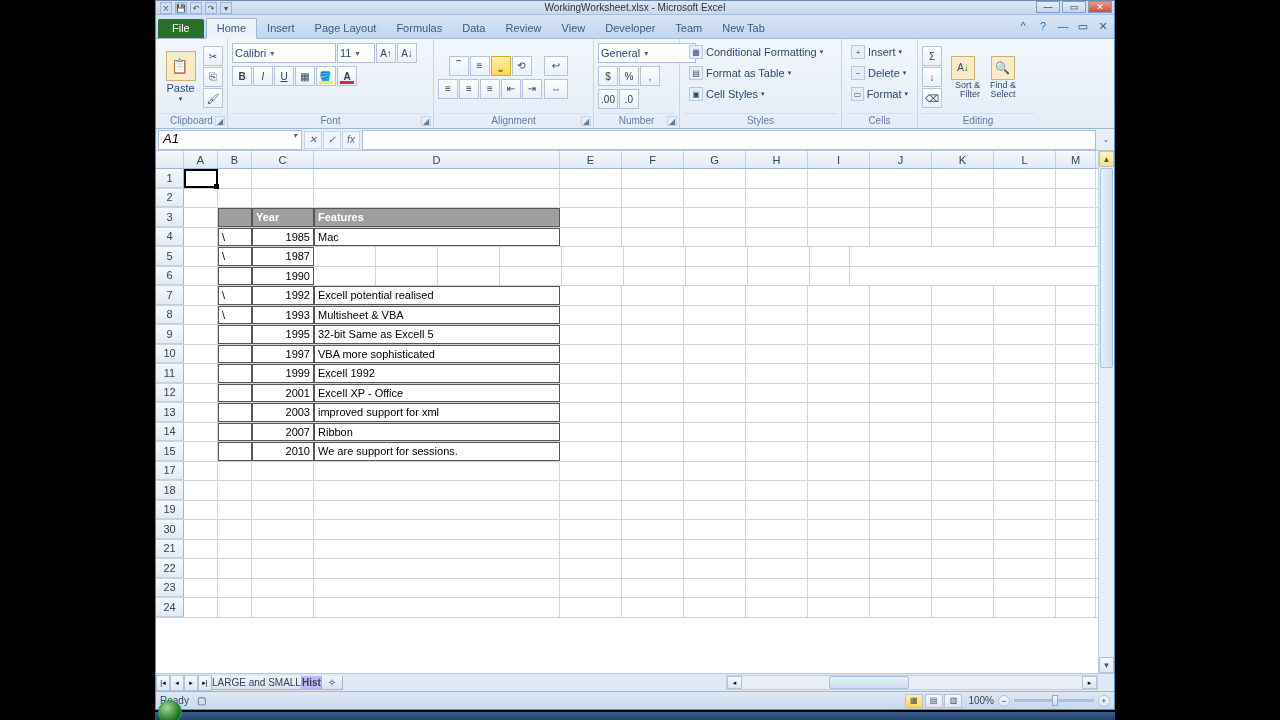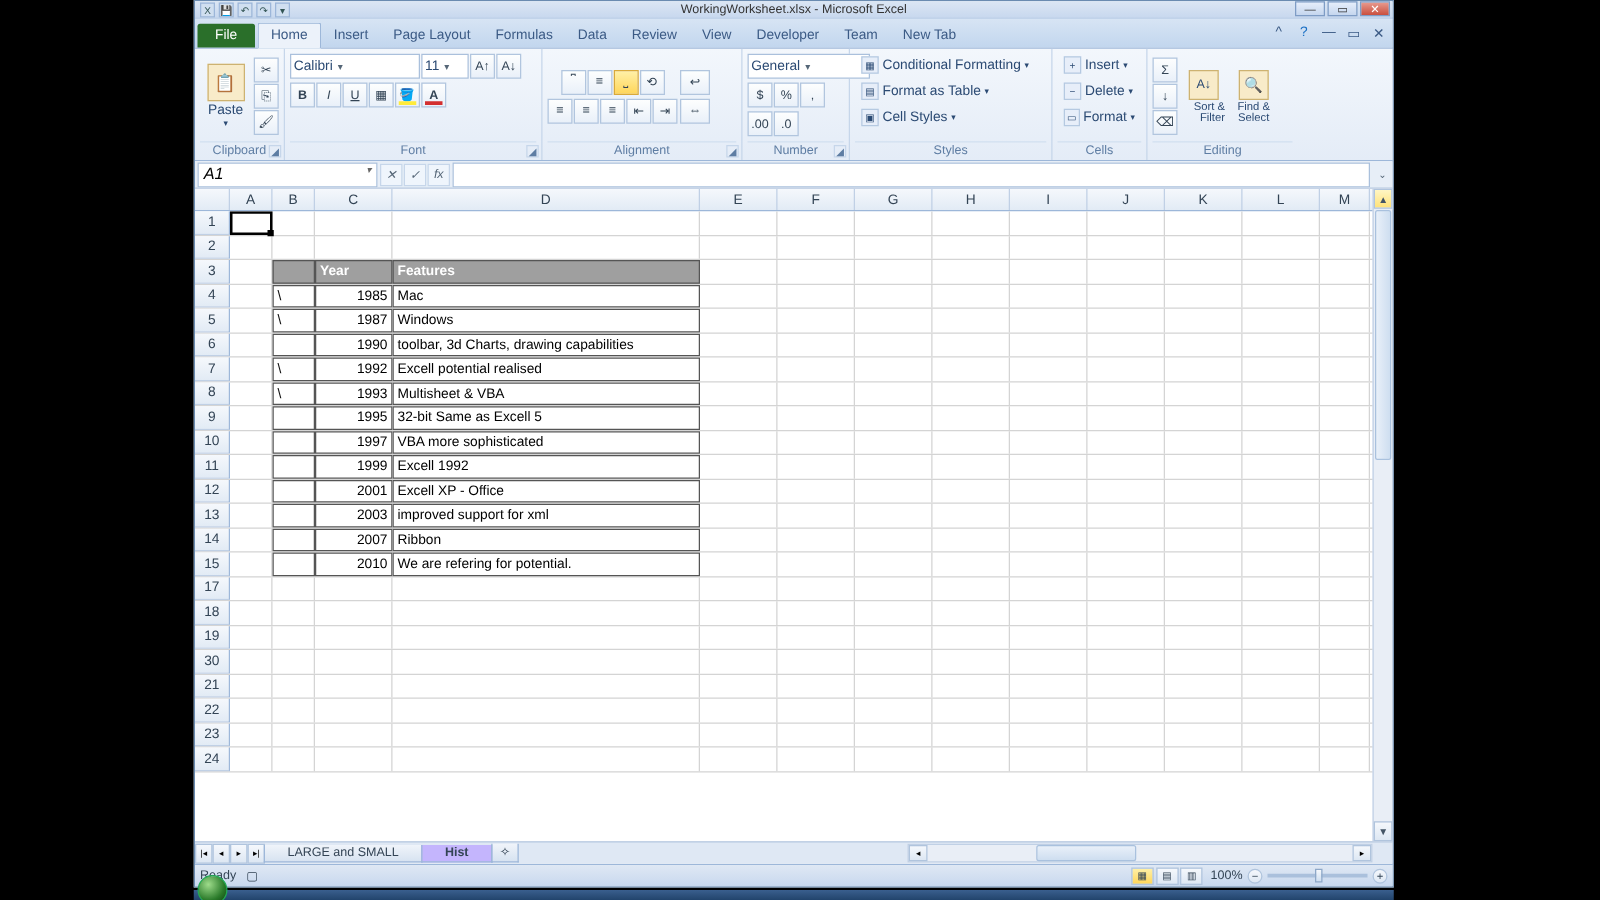--- a/index.html
+++ b/index.html
@@ -65,21 +65,21 @@
   .vscroll { position:absolute; right:0; top:0; bottom:0; width:16px; background:#e9eef6; border-left:1px solid #c0d0e5;}
   .vscroll .arr{height:16px; background:linear-gradient(#f5f8fc,#dde7f3); border:1px solid #b0c4dd; font-size:8px; display:flex; align-items:center; justify-content:center; color:#456;}
   .vscroll .arr.up{border-bottom:1px solid #b0c4dd;}
   .vscroll .arr.up.hl{ background:linear-gradient(#fff6c4,#ffe27a); }
   .vscroll .thumb{ position:absolute; left:1px; right:1px; top:17px; height:200px; background:linear-gradient(to right,#e9f0f9,#cedef0); border:1px solid #a9c1de; border-radius:2px;}
   .vscroll .arr.dn{position:absolute; bottom:0; left:0; right:0;}
   
   .sheetbar { height:18px; background:#dfe8f4; border-top:1px solid #b6c8df; display:flex; align-items:center; font-size:10px; position:relative;}
   .navbtns { display:flex;}
   .navbtns .nb{ width:14px; height:16px; border:1px solid #b0c4dd; background:linear-gradient(#f5f8fc,#dde7f3); font-size:7px; display:flex; align-items:center; justify-content:center;}
-  .stab { padding:1px 18px; background:linear-gradient(#f0f4fa,#d7e3f1); border:1px solid #9db7d9; border-top:none; margin-left:-1px; color:#345;}
+  .stab { padding:1px 0; background:linear-gradient(#f0f4fa,#d7e3f1); border:1px solid #9db7d9; border-top:none; margin-left:-1px; color:#345;}
   .stab.active{ background:#c4b5fd; font-weight:bold;}
   .stab.new{ padding:1px 6px;}
   .hscroll { position:absolute; right:16px; left:570px; top:1px; height:15px; background:#e9eef6; border:1px solid #c0d0e5; display:flex; align-items:center;}
   .hscroll .arr{ width:15px; height:13px; background:linear-gradient(#f5f8fc,#dde7f3); border:1px solid #b0c4dd; font-size:7px; display:flex; align-items:center; justify-content:center;}
   .hscroll .thumb{ width:80px; height:13px; margin:0 auto; background:linear-gradient(#e9f0f9,#cedef0); border:1px solid #a9c1de; border-radius:2px;}
   
   .statusbar { height:18px; background:linear-gradient(#dfe8f4,#c8d8ee); border-top:1px solid #9db7d9; display:flex; align-items:center; font-size:10px; color:#345; padding:0 4px;}
   .statusbar .spacer{flex:1;}
   .viewbtns .vb{ width:18px; height:14px; border:1px solid #b0c4dd; background:linear-gradient(#f5f8fc,#dde7f3); display:inline-flex; align-items:center; justify-content:center; font-size:8px; margin-left:-1px;}
   .viewbtns .vb.active{ background:linear-gradient(#fff0a7,#ffd65a);}
@@ -392,37 +392,35 @@
           <div class="cell cJ"></div>
           <div class="cell cK"></div>
           <div class="cell cL"></div>
           <div class="cell cM"></div>
         </div>
         <div class="row">
           <div class="rh">5</div>
           <div class="cell cA"></div>
           <div class="cell cB tbl-cell">\</div>
           <div class="cell cC tbl-cell">1987</div>
-          <div class="cell cD tbl-cell">Windows</div>
           <div class="cell cE"></div>
           <div class="cell cF"></div>
           <div class="cell cG"></div>
           <div class="cell cH"></div>
           <div class="cell cI"></div>
           <div class="cell cJ"></div>
           <div class="cell cK"></div>
           <div class="cell cL"></div>
           <div class="cell cM"></div>
         </div>
         <div class="row">
           <div class="rh">6</div>
           <div class="cell cA"></div>
           <div class="cell cB tbl-cell"></div>
           <div class="cell cC tbl-cell">1990</div>
-          <div class="cell cD tbl-cell">toolbar, 3d Charts, drawing capabilities</div>
           <div class="cell cE"></div>
           <div class="cell cF"></div>
           <div class="cell cG"></div>
           <div class="cell cH"></div>
           <div class="cell cI"></div>
           <div class="cell cJ"></div>
           <div class="cell cK"></div>
           <div class="cell cL"></div>
           <div class="cell cM"></div>
         </div>
@@ -552,21 +550,21 @@
           <div class="cell cJ"></div>
           <div class="cell cK"></div>
           <div class="cell cL"></div>
           <div class="cell cM"></div>
         </div>
         <div class="row">
           <div class="rh">15</div>
           <div class="cell cA"></div>
           <div class="cell cB tbl-cell"></div>
           <div class="cell cC tbl-cell">2010</div>
-          <div class="cell cD tbl-cell">We are refering for potential.</div>
+          <div class="cell cD tbl-cell">We are support for sessions.</div>
           <div class="cell cE"></div>
           <div class="cell cF"></div>
           <div class="cell cG"></div>
           <div class="cell cH"></div>
           <div class="cell cI"></div>
           <div class="cell cJ"></div>
           <div class="cell cK"></div>
           <div class="cell cL"></div>
           <div class="cell cM"></div>
         </div>

